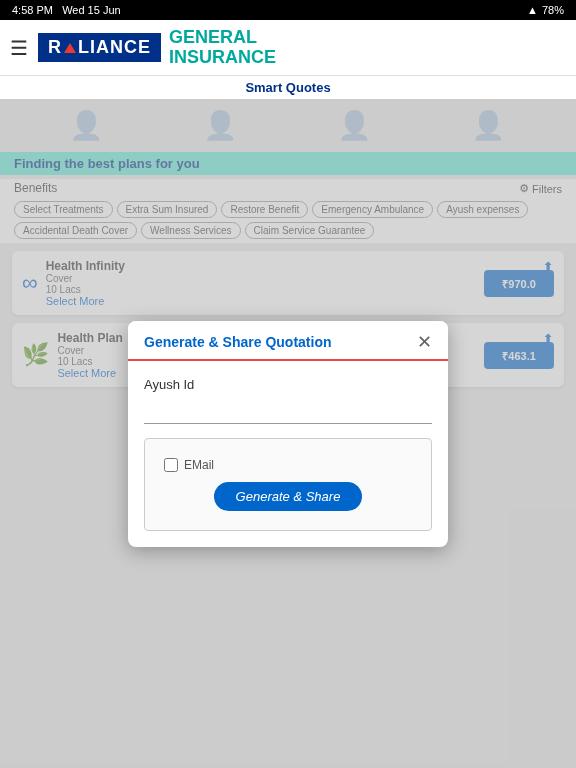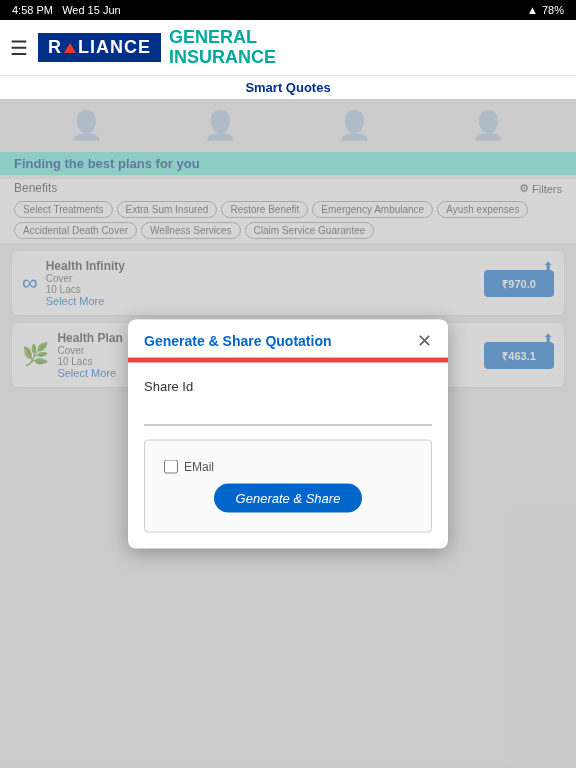--- a/index.html
+++ b/index.html
@@ -240,21 +240,21 @@
       box-shadow: 0 4px 20px rgba(0,0,0,0.3);
       z-index: 20;
       overflow: hidden;
     }
     .modal-header {
       background: #fff;
       padding: 12px 16px 8px 16px;
       display: flex;
       justify-content: space-between;
       align-items: center;
-      border-bottom: 5px solid #ef4444;
+      border-bottom: 2px solid #ef4444;
     }
     .modal-title {
       color: #0066cc;
       font-size: 14px;
       font-weight: 600;
     }
     .modal-close {
       background: none;
       border: none;
       font-size: 18px;
@@ -399,21 +399,21 @@
   </div>
 
   <div class="overlay"></div>
 
   <div class="modal">
     <div class="modal-header">
       <span class="modal-title">Generate &amp; Share Quotation</span>
       <button class="modal-close">✕</button>
     </div>
     <div class="modal-body">
-      <span class="email-label">Share Id</span>
+      <span class="email-label">Ayush Id</span>
       <input class="email-underline" type="text" style="">
       <div class="email-box">
         <div class="email-row">
           <input type="checkbox" class="email-checkbox" style="">
           <span class="email-input-label">EMail</span>
         </div>
         <button class="generate-btn">Generate &amp; Share</button>
       </div>
     </div>
   </div>

